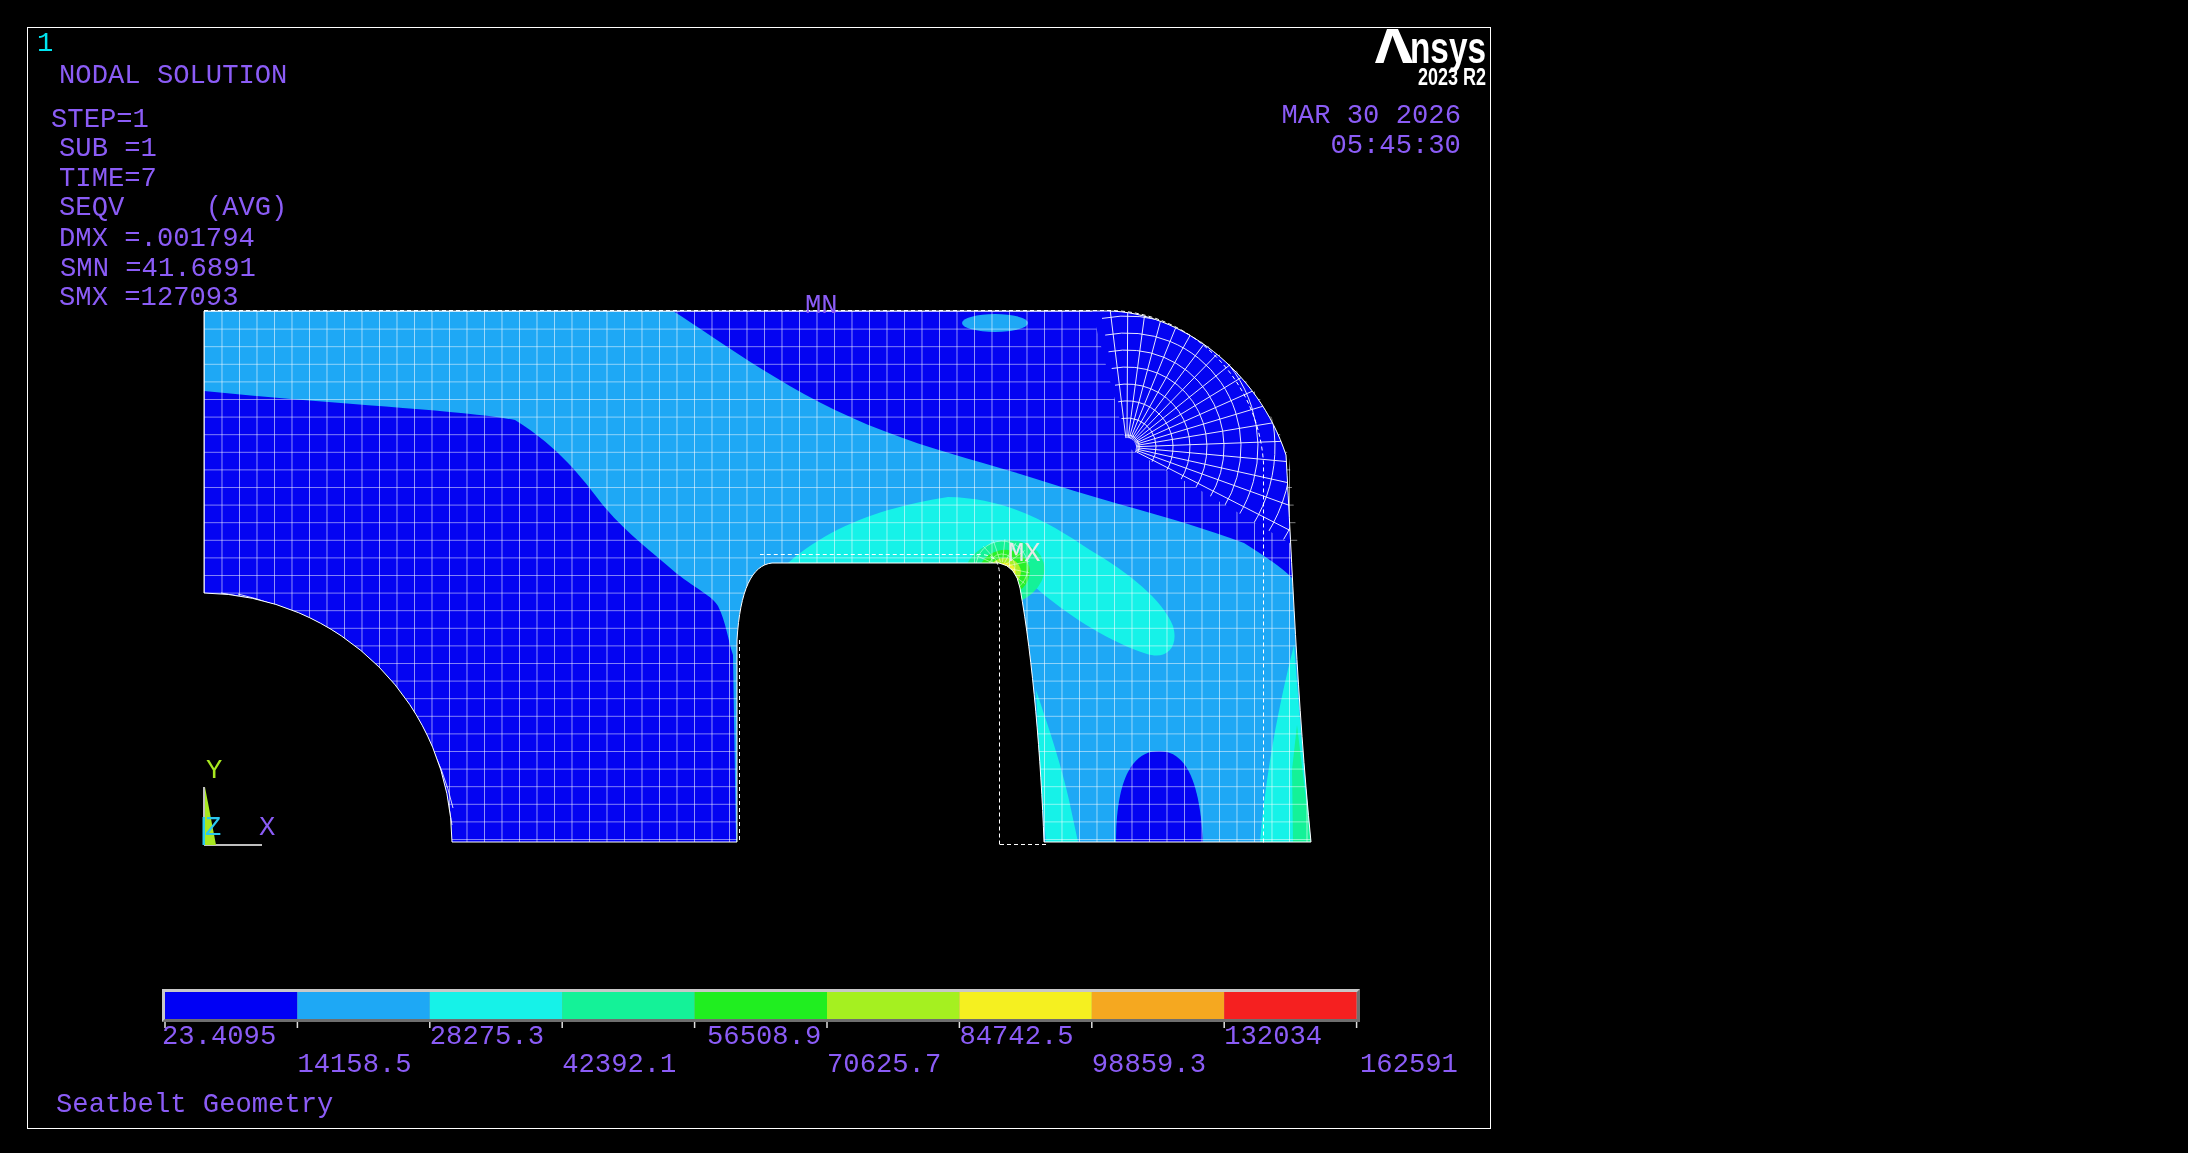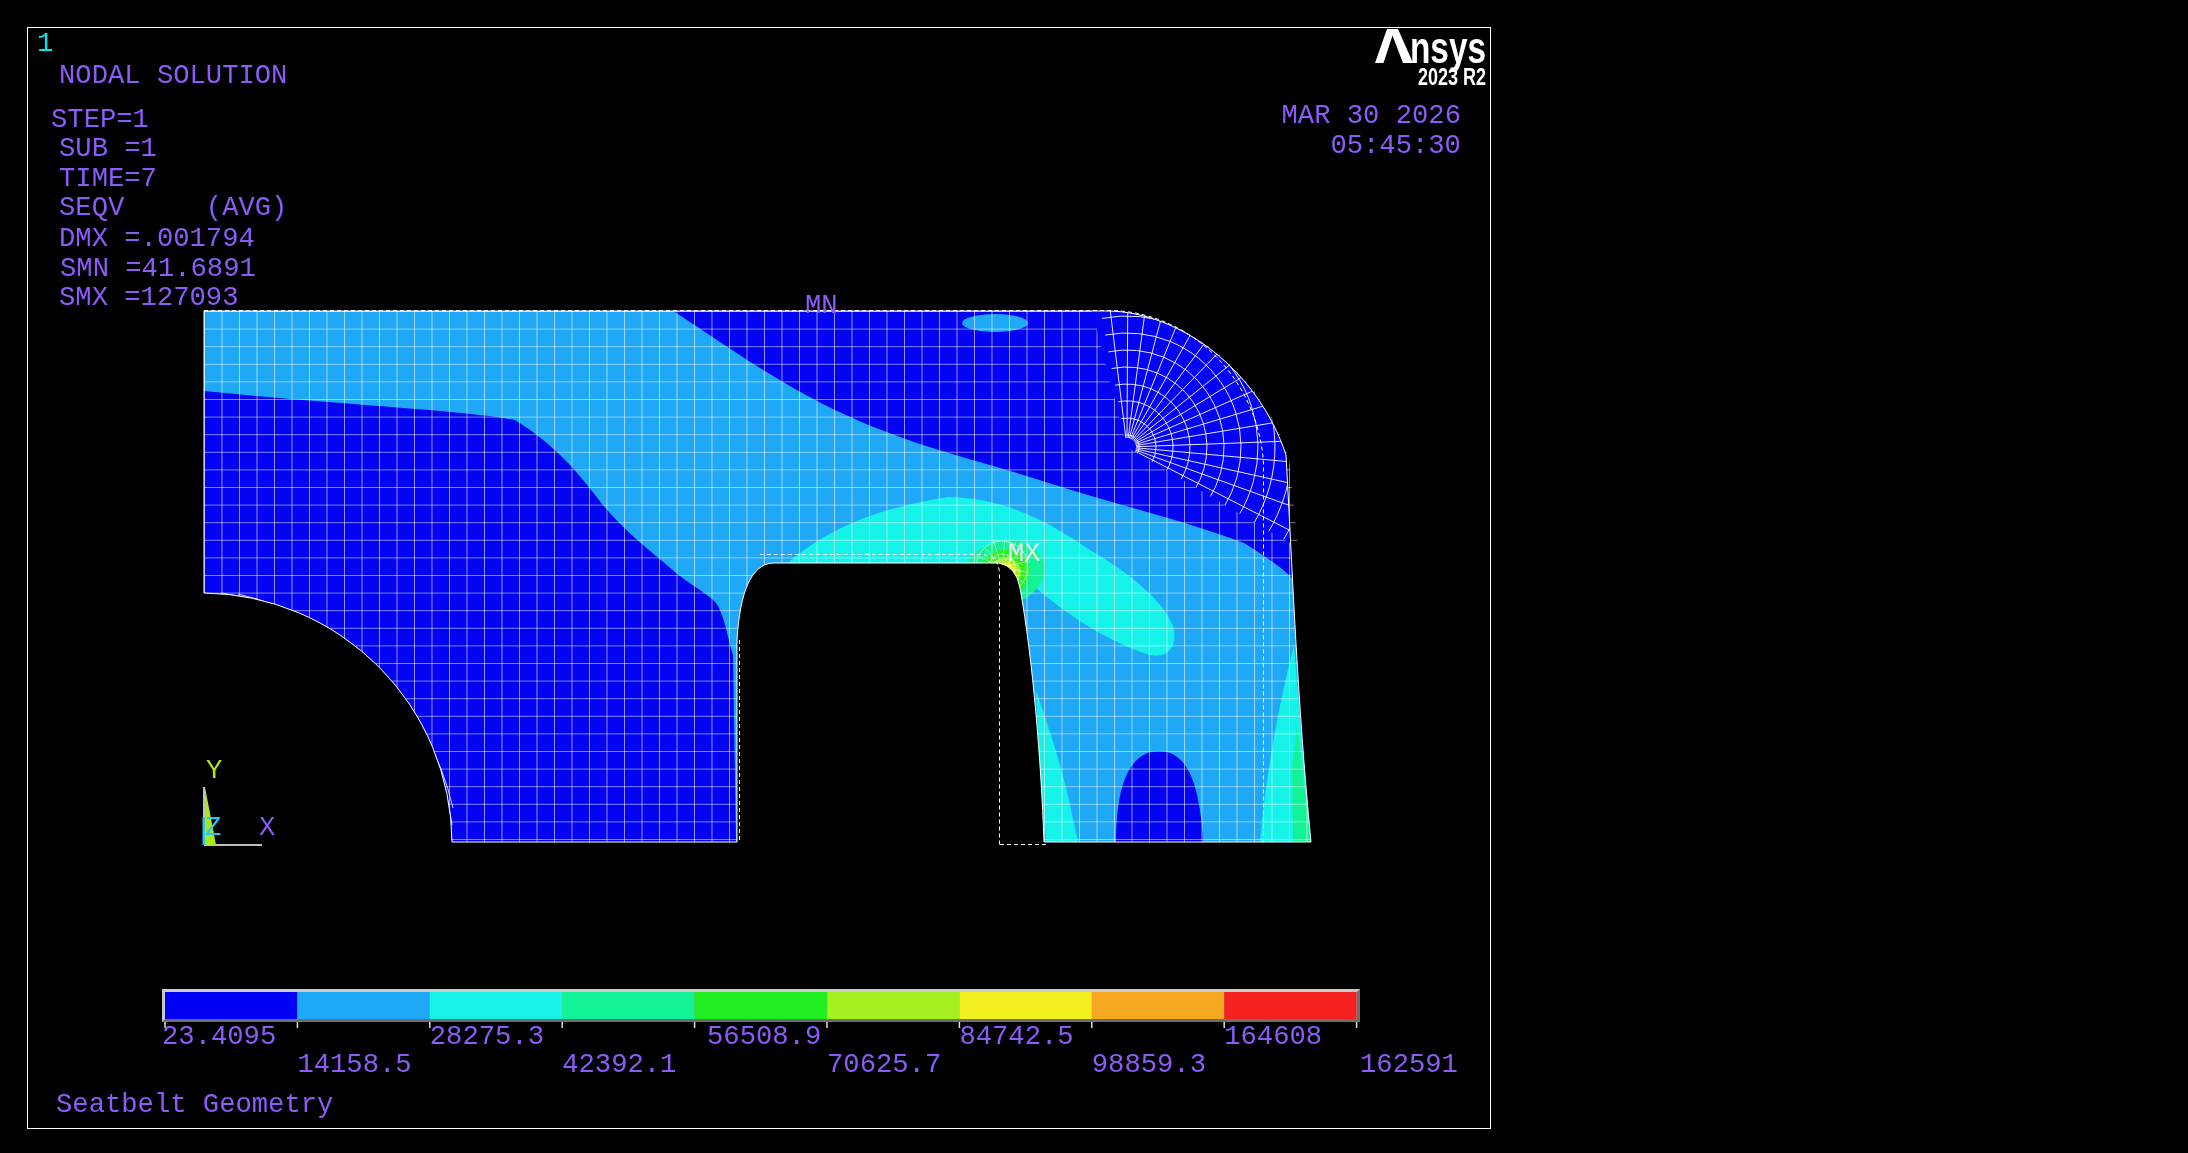--- a/index.html
+++ b/index.html
@@ -189,20 +189,20 @@
 <line x1="941.8" y1="42" x2="941.8" y2="48"></line>
 <line x1="1074.2" y1="42" x2="1074.2" y2="48"></line>
 <line x1="1206.6" y1="42" x2="1206.6" y2="48"></line>
 </g>
 </svg>
 
 <div class="t" style="left:162px;top:1022px">23.4095</div>
 <div class="t" style="left:429.8px;top:1022px">28275.3</div>
 <div class="t" style="left:707px;top:1022px">56508.9</div>
 <div class="t" style="left:959.4px;top:1022px">84742.5</div>
-<div class="t" style="left:1224.2px;top:1022px">164608</div>
+<div class="t" style="left:1224.2px;top:1022px">132034</div>
 <div class="t" style="left:297.4px;top:1050px">14158.5</div>
 <div class="t" style="left:562.2px;top:1050px">42392.1</div>
 <div class="t" style="left:827px;top:1050px">70625.7</div>
 <div class="t" style="left:1091.8px;top:1050px">98859.3</div>
 <div class="t" style="left:1360px;top:1050px">162591</div>
 
 <div class="t" style="left:56px;top:1090px">Seatbelt Geometry</div>
 
 </body></html>

